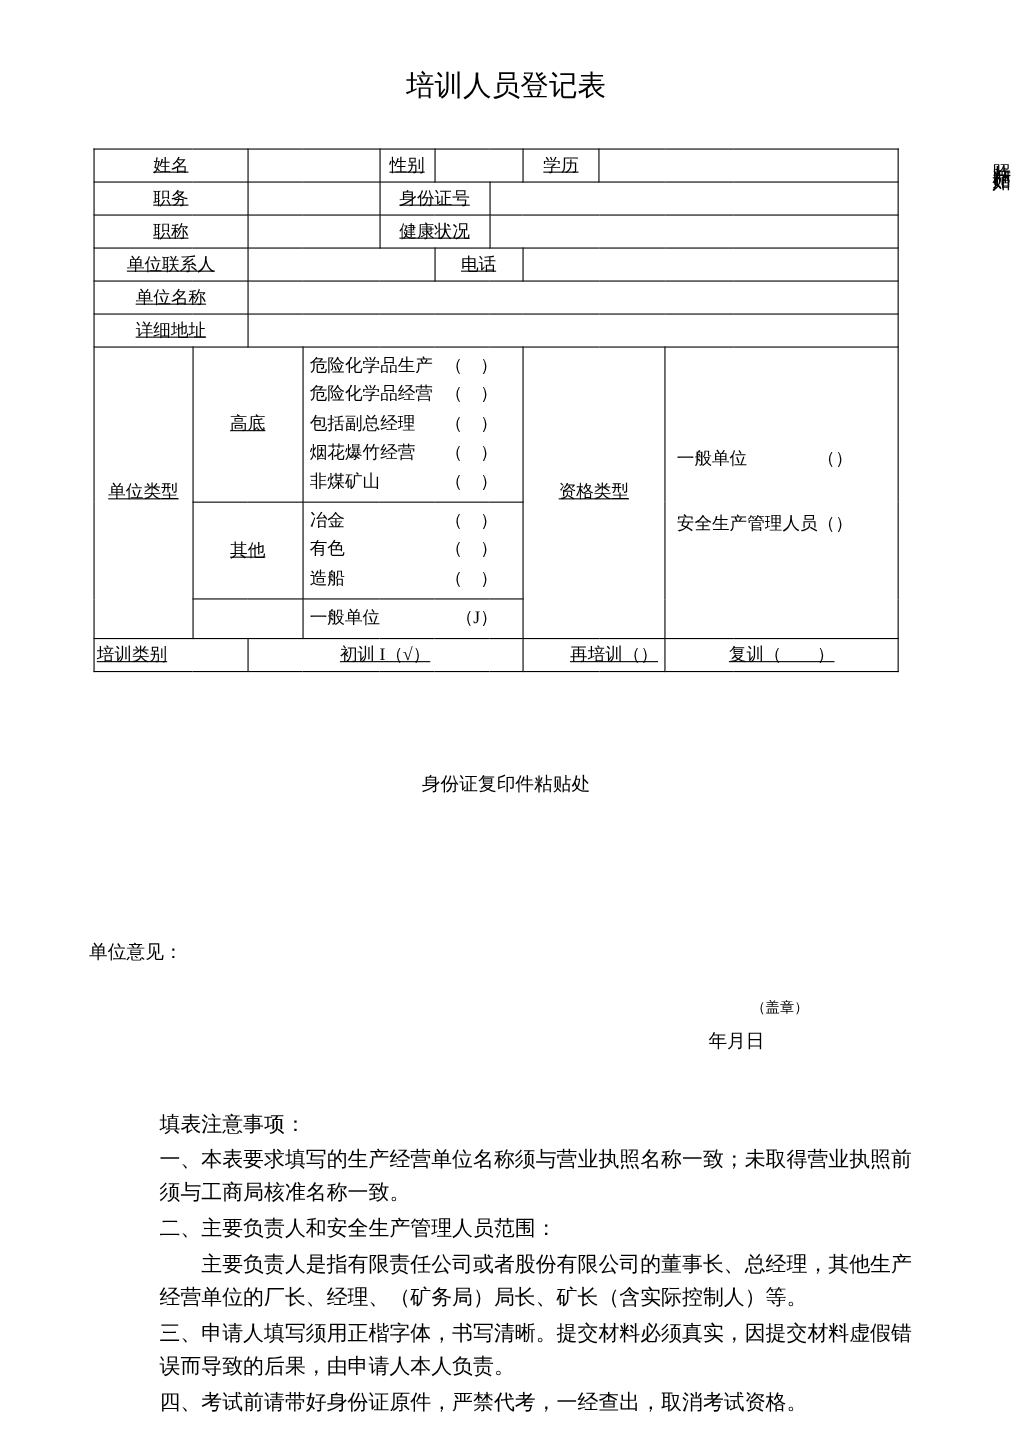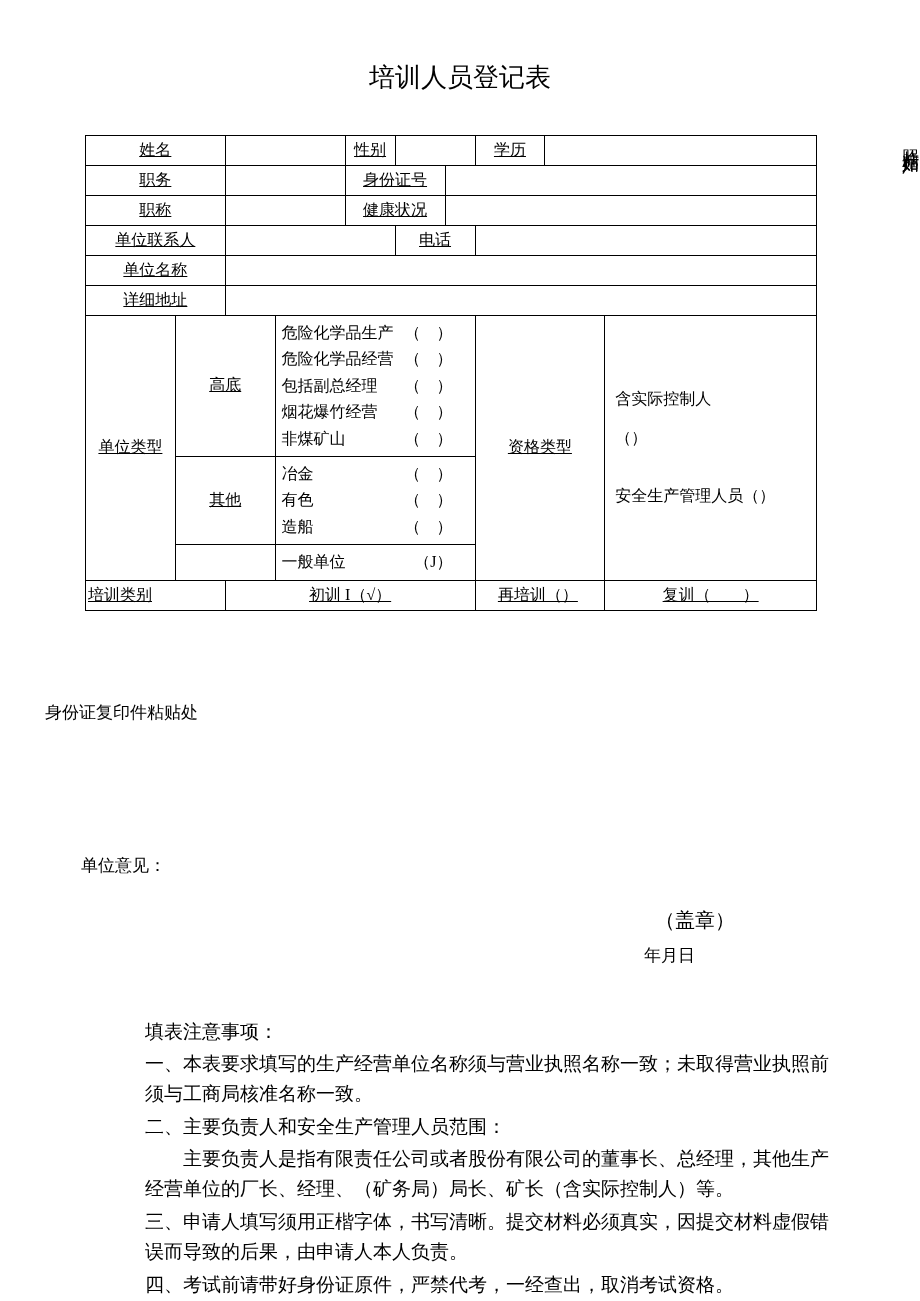--- a/index.html
+++ b/index.html
@@ -58,34 +58,35 @@
     ul.items li {
       display: flex;
       justify-content: space-between;
       padding: 2px 10px 2px 0;
       line-height: 1.4;
     }
     ul.items li .nm { white-space: nowrap; }
     ul.items li .paren { white-space: nowrap; padding-right: 6px; }
     .qual-inner { text-align: left; padding: 6px 4px; line-height: 2.4; }
     .id-copy {
+      text-align: center;
       margin-top: 90px;
       font-size: 17px;
     }
     .opinion {
       margin-top: 130px;
       margin-left: 36px;
       margin-right: 60px;
     }
     .opinion .lbl { font-size: 17px; }
     .opinion .stamp {
       text-align: right;
       margin-top: 30px;
       padding-right: 80px;
-      font-size: 20px;
+      font-size: 13px;
     }
     .opinion .date {
       text-align: right;
       margin-top: 10px;
       padding-right: 120px;
       font-size: 17px;
     }
     .notes {
       margin-top: 50px;
       margin-left: 100px;
@@ -177,21 +178,21 @@
               </li>
         <li>
                 <span class="nm">非煤矿山</span>
                 <span class="paren">（　）</span>
               </li>
       </ul>
     </td>
     <td rowspan="3" colspan="2" class="label">资格类型</td>
     <td rowspan="3" colspan="2" class="left">
       <div class="qual-inner">
-        <div>含实际控制人　　　　（）</div>
+        <div>一般单位　　　　（）</div>
         <div style="height:20px"></div>
         <div>安全生产管理人员（）</div>
       </div>
     </td>
   </tr>
   <tr>
     <td colspan="2" class="label">其他</td>
     <td colspan="4" class="left">
       <ul class="items">
         <li>
@@ -216,21 +217,21 @@
         <li>
                 <span class="nm">一般单位</span>
                 <span class="paren">（J）</span>
               </li>
       </ul>
     </td>
   </tr>
   <tr>
     <td colspan="2" class="label" style="text-align:left;padding-left:2px">培训类别</td>
     <td colspan="5" class="label">初训 I（√）</td>
-    <td colspan="2" class="label" style="text-align:center;padding-left:2px">再培训（）</td>
+    <td colspan="2" class="label" style="text-align:right;padding-left:2px">再培训（）</td>
     <td colspan="2" class="label">复训（　　）</td>
   </tr>
 </tbody>
     </table>
 
 <div class="photo-label">照片粘贴如厂</div>
 
 </div>
 
 <div class="id-copy">身份证复印件粘贴处</div>

